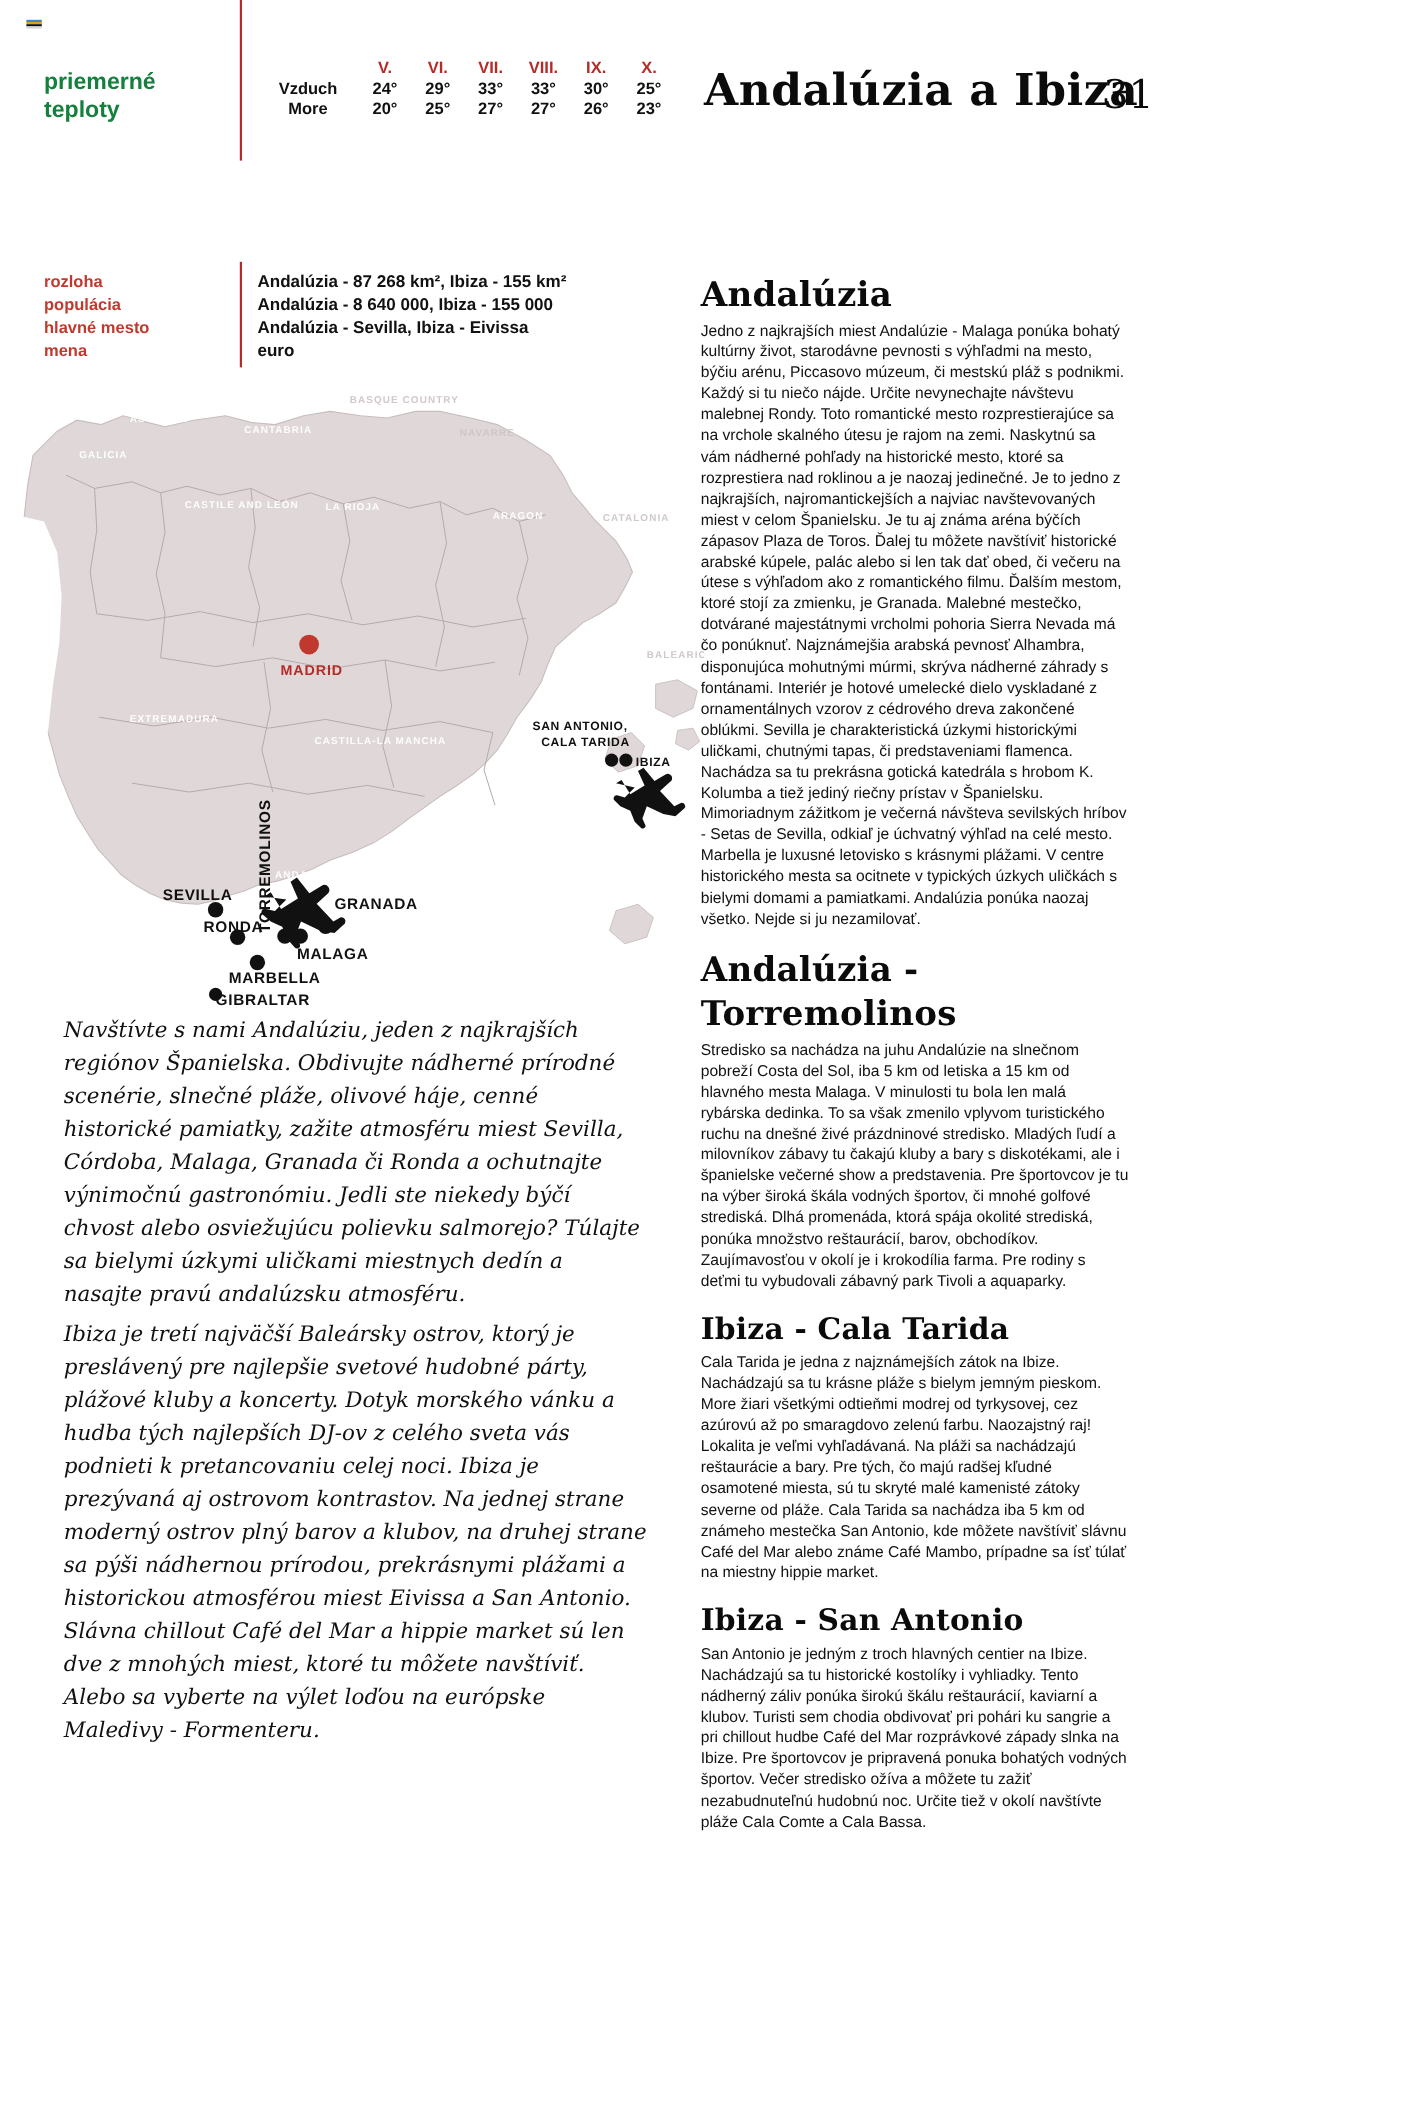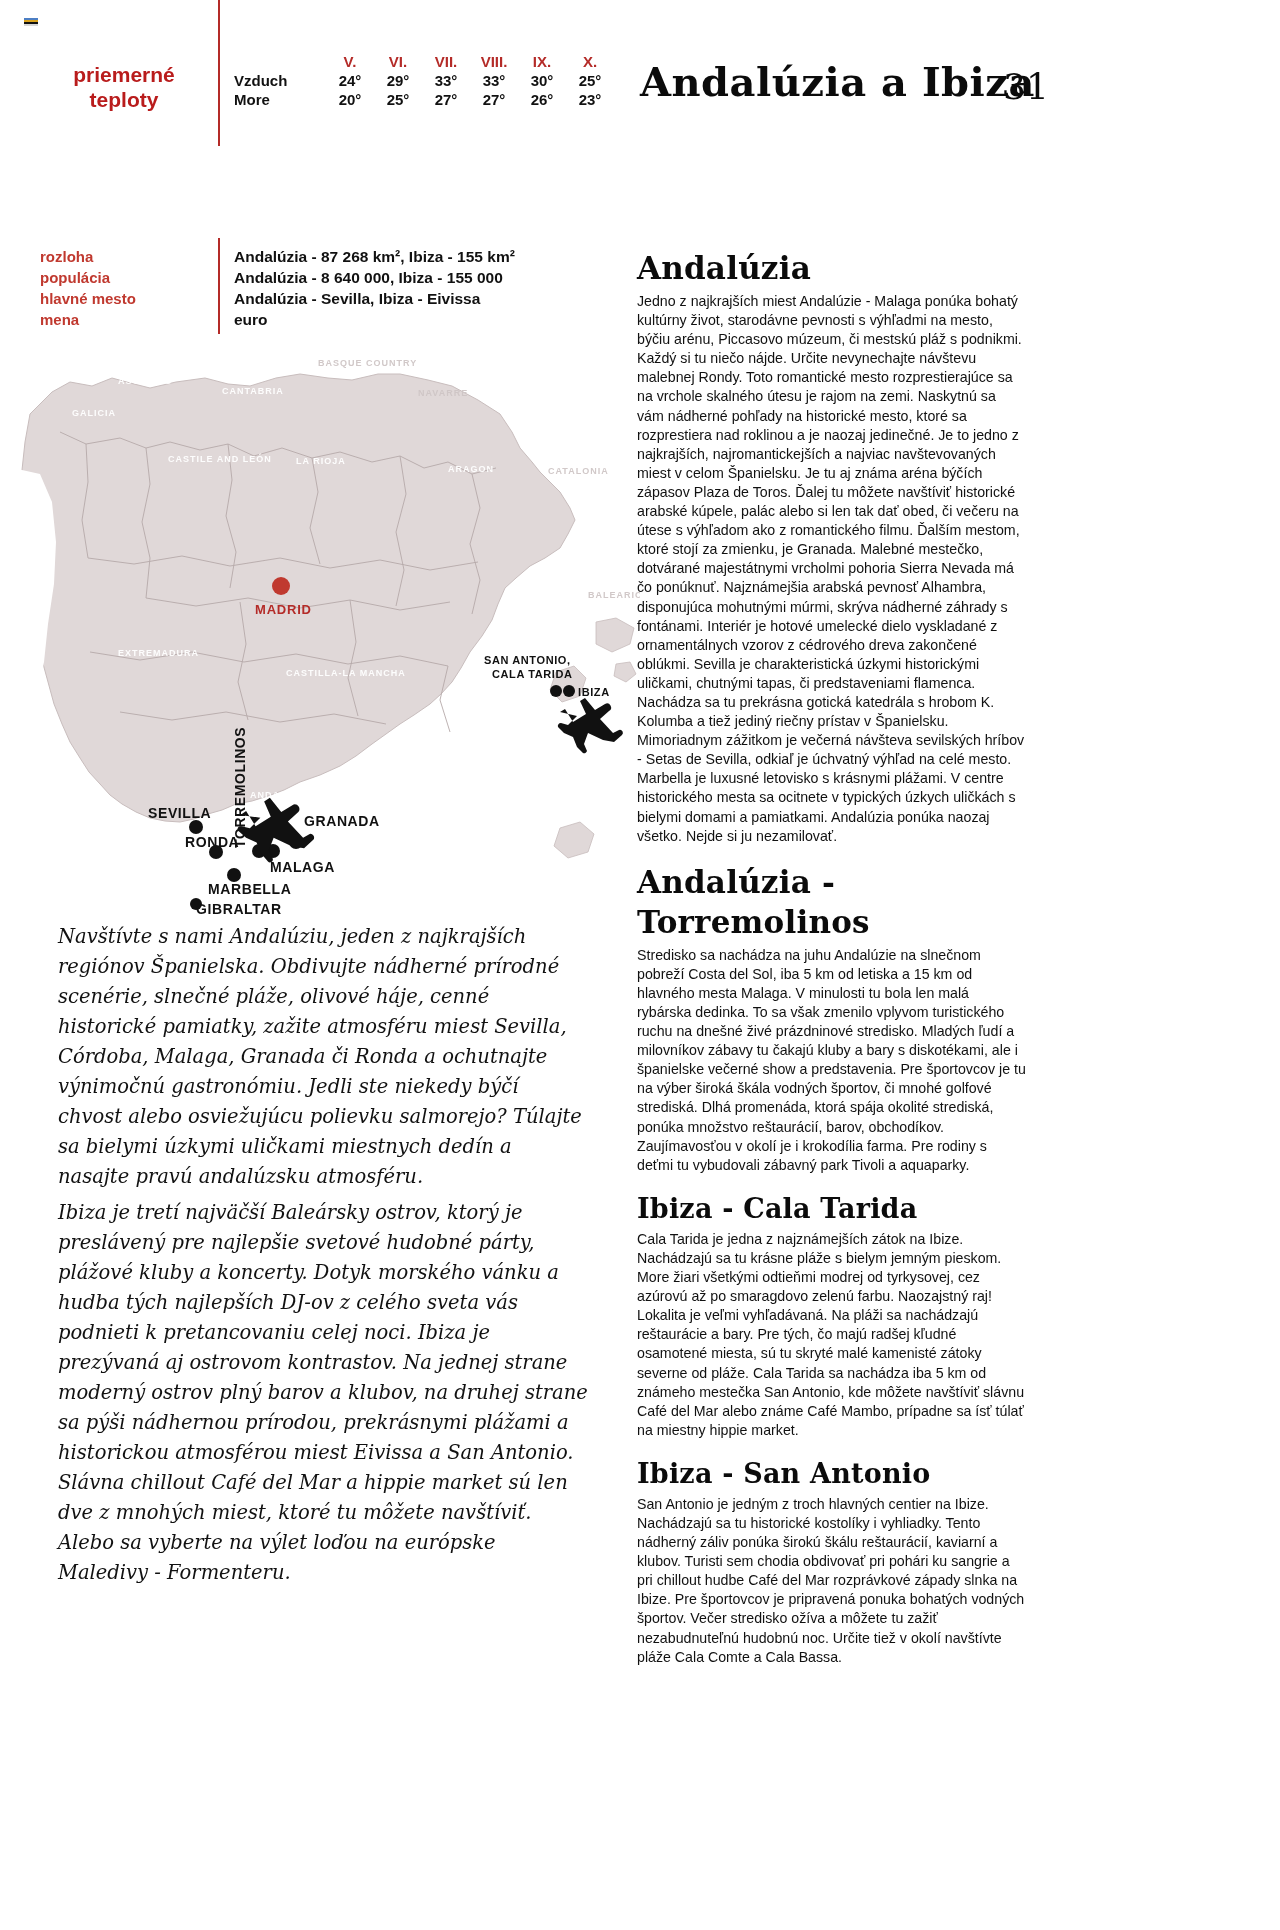--- a/index.html
+++ b/index.html
@@ -19,27 +19,27 @@
   .corner-mark i { display:block; height:2px; width:14px; }
   .cm1{background:#4d7fc4;} .cm2{background:#d9a21b;} .cm3{background:#111;} .cm4{background:#d7d7d7;}
 
   
   .header { position:absolute; left:0; top:0; width:1280px; height:150px; }
   .hdr-rule {
     position:absolute; left:218px; top:0; width:2px; height:146px; background:#b42b28;
   }
   .temp-label {
     position:absolute; left:40px; top:62px; width:168px;
-    text-align:center; color:#b91c1c;
+    text-align:left; color:#15803d;
     font-weight:bold; font-size:21px; line-height:25px;
   }
   .temp-table { position:absolute; left:234px; top:52px; }
   .temp-table table { border-collapse:collapse; }
   .temp-table th, .temp-table td {
-    font-size:15px; font-weight:bold; text-align:left;
+    font-size:15px; font-weight:bold; text-align:center;
     padding:0 0 0 0; height:19px;
   }
   .temp-table th.mon { color:#b42b28; text-align:center; width:48px; font-size:15px; }
   .temp-table th.blank { width:92px; }
   .temp-table td.rowlab { color:#111; width:92px; }
   .temp-table td.val { text-align:center; width:48px; color:#111; }
 
   .page-title {
     position:absolute; left:640px; top:58px;
     font-family:"DejaVu Serif", serif;

